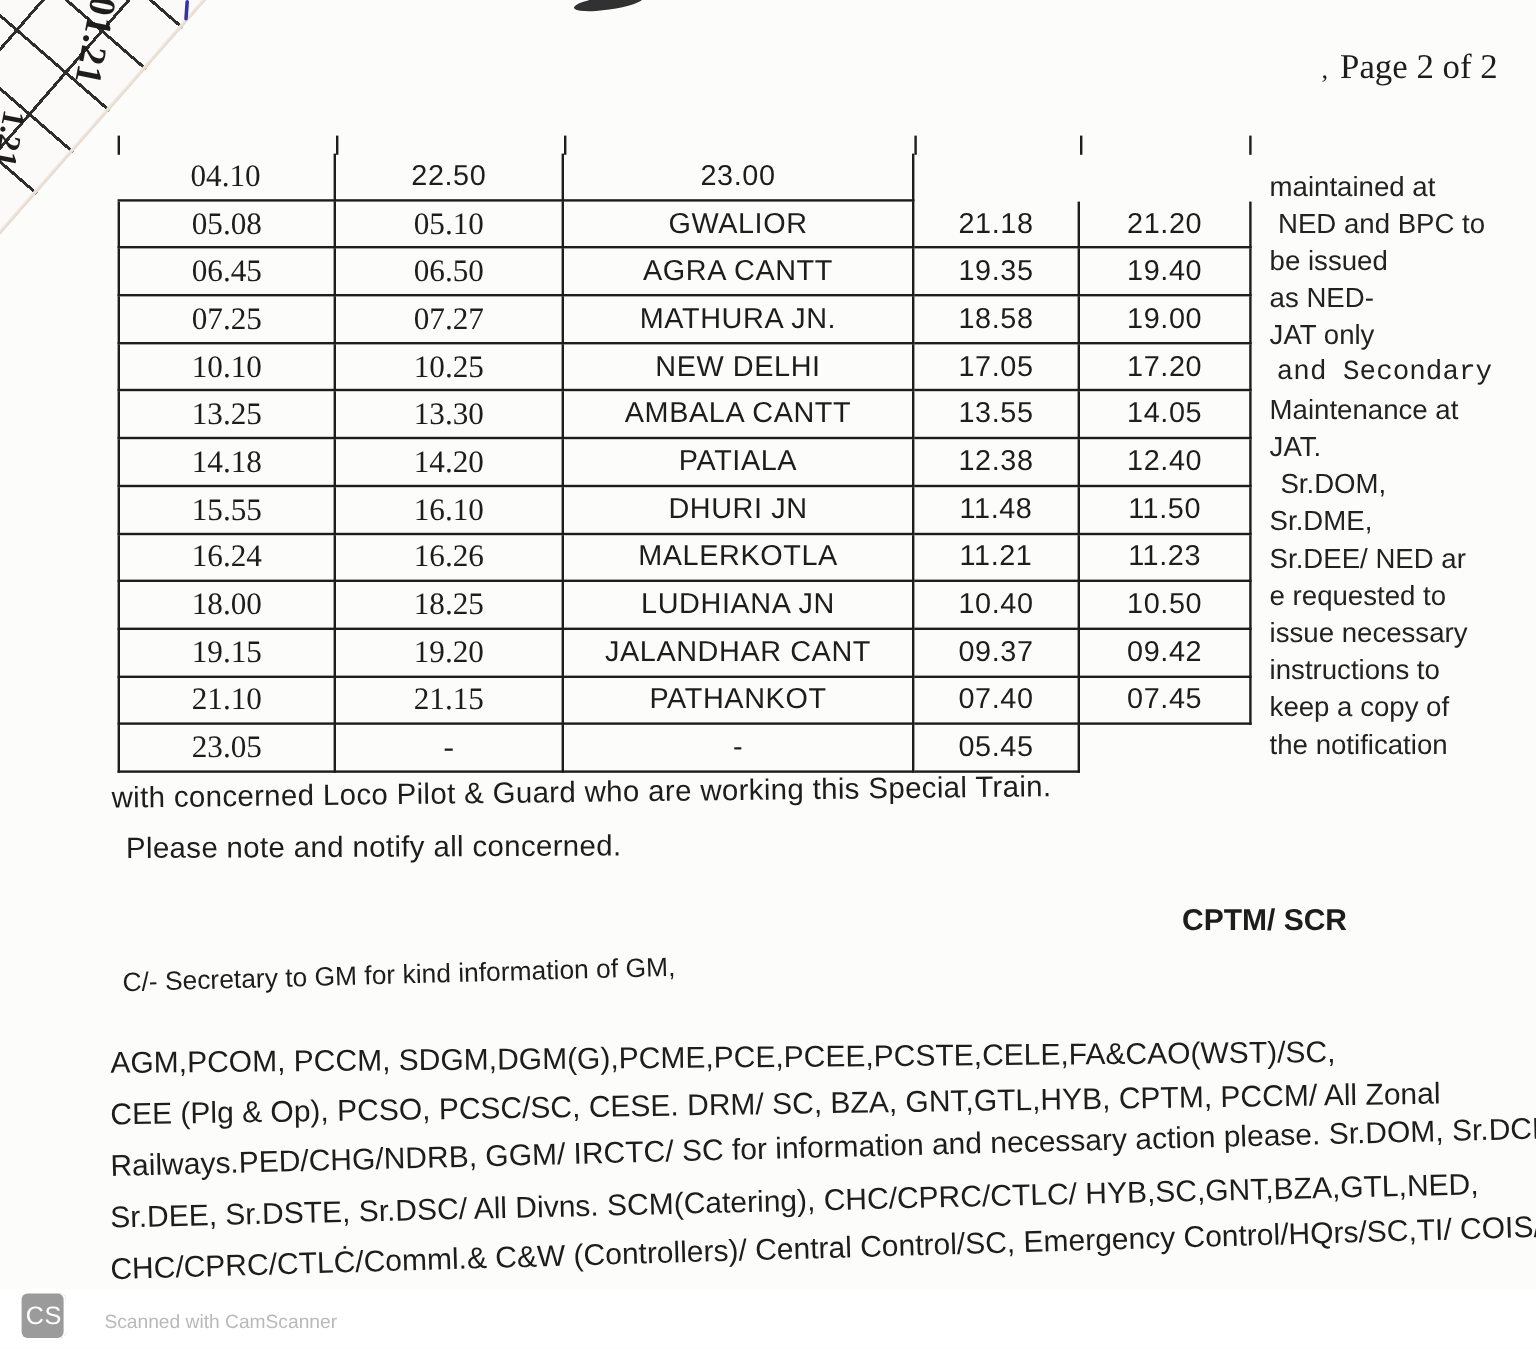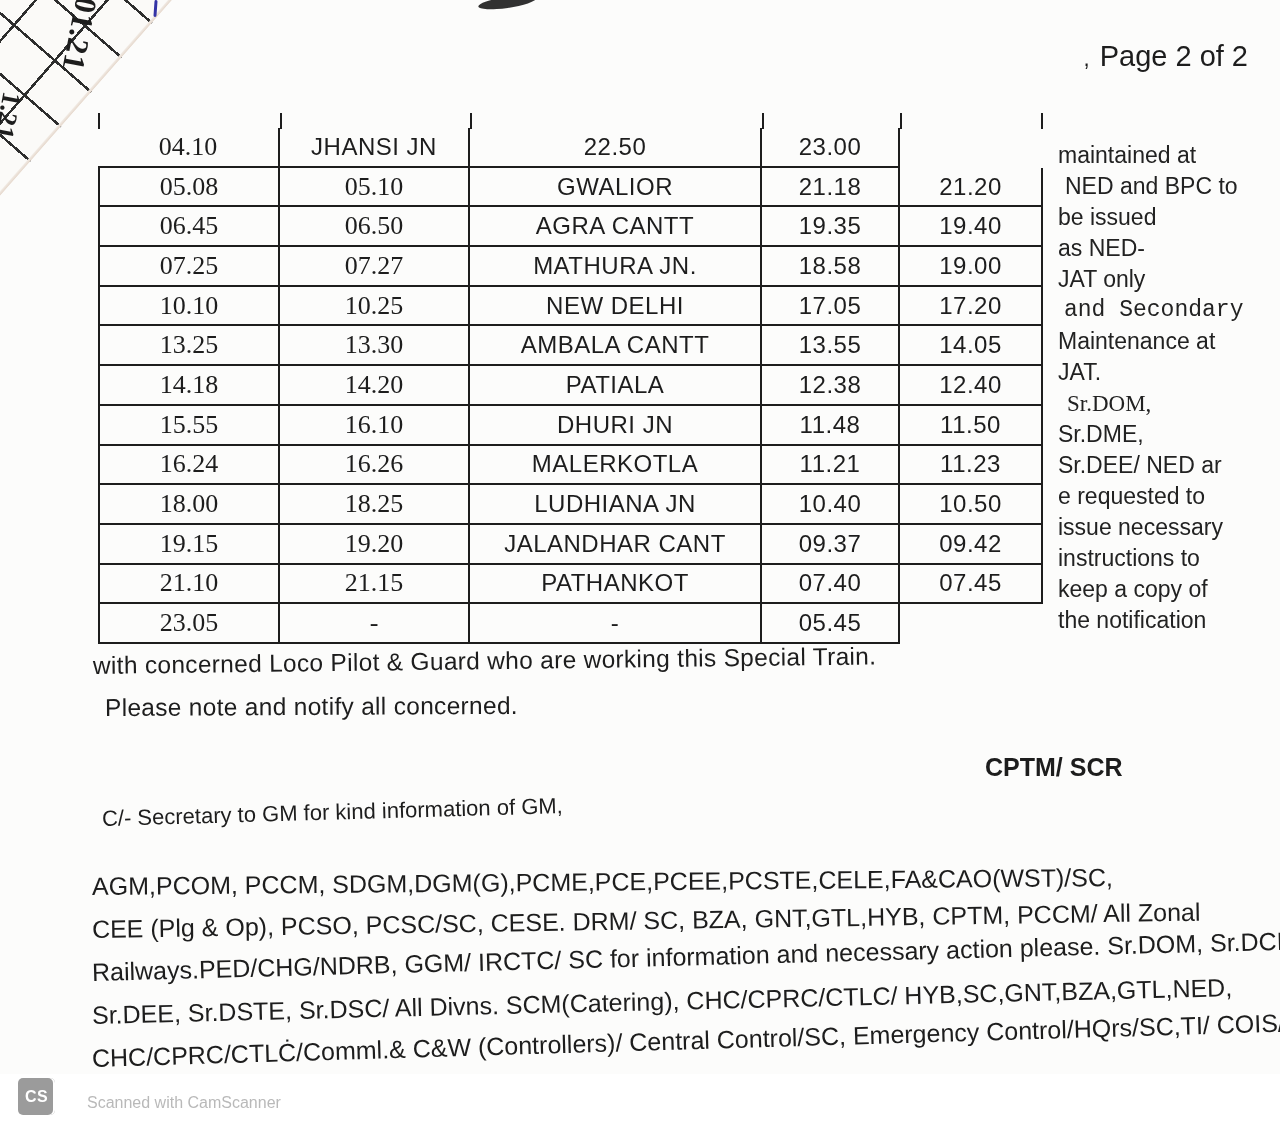--- a/index.html
+++ b/index.html
@@ -52,21 +52,21 @@
     position:absolute;left:154px;top:0;width:3px;height:17px;
     background:var(--pen);transform:rotate(4deg);border-radius:2px;
   }
   .smudge{
     position:absolute;left:478px;top:-3px;width:58px;height:11px;
     background:#151515;border-radius:50%;transform:rotate(-8deg);opacity:.88;
   }
 
   .page-indicator{
     position:absolute;right:32px;top:40px;
-    font-family:Liberation Sans, sans-serif;font-size:29px;
+    font-family:Liberation Serif, serif;font-size:29px;
     white-space:nowrap;
     margin-left:17px;
   }
   .page-indicator .stray{font-size:22px;margin-right:10px;}
 
   
   .timetable{position:absolute;left:98px;top:128px;width:945px;}
   .tick{position:absolute;width:2px;height:16px;top:-15px;background:var(--ink);}
   .trow{
     display:grid;
@@ -84,21 +84,21 @@
   .cell.sans{font-size:24px;letter-spacing:.5px;}
 
   
   .margin-note{
     position:absolute;left:1058px;top:140px;width:218px;
     font-size:23px;line-height:31px;color:#222;
   }
   .mline{white-space:nowrap;}
   .mline:nth-child(2){padding-left:7px;}
   .mline:nth-child(6){padding-left:6px;font-family:Liberation Mono, monospace;}
-  .mline:nth-child(9){padding-left:9px;font-family:Liberation Serif, serif;}
+  .mline:nth-child(9){padding-left:9px;}
 
   .body-line-1{
     position:absolute;left:93px;top:652px;font-size:24.5px;letter-spacing:.3px;
     transform:rotate(-0.7deg);transform-origin:left center;white-space:nowrap;
   }
   .body-line-2{
     position:absolute;left:105px;top:694px;font-size:24.5px;letter-spacing:.3px;
     transform:rotate(-0.3deg);transform-origin:left center;white-space:nowrap;
   }
   .signature{
@@ -120,21 +120,21 @@
   .dline:nth-child(5){transform:rotate(-1.7deg);}
 
   
   .footer{
     position:absolute;left:0;bottom:0;width:100%;height:50px;background:#fff;
   }
   .cs-badge{
     position:absolute;left:18px;top:4px;width:37px;height:37px;
     background:var(--badge-gray);border-radius:5px;
     display:flex;align-items:center;justify-content:center;
-    color:#fff;font-weight:bold;font-size:16px;letter-spacing:.5px;
+    color:#fff;font-weight:normal;font-size:21px;letter-spacing:.5px;
     box-shadow:inset -2px 0 0 #fff;
   }
   .footer-text{
     position:absolute;left:64px;top:20px;font-size:16px;color:var(--footer-gray);
     white-space:nowrap;
     margin-left:23px;
   }
 </style>
 </head>
 <body>
@@ -153,21 +153,20 @@
 <div class="timetable">
   <div class="tick" style="left:0"></div>
   <div class="tick" style="left:182px"></div>
   <div class="tick" style="left:372px"></div>
   <div class="tick" style="left:664px"></div>
   <div class="tick" style="left:802px"></div>
   <div class="tick" style="left:943px"></div>
   <div>
       <div class="trow">
     <div class="cell c1 time-serif">04.10</div>
-    <div class="cell c2 sans">JHANSI JN</div>
     <div class="cell c3 sans">22.50</div>
     <div class="cell c4 sans">23.00</div>
   </div>
       <div class="trow">
     <div class="cell c0 time-serif">05.08</div>
     <div class="cell c1 time-serif">05.10</div>
     <div class="cell c2 sans">GWALIOR</div>
     <div class="cell c3 sans">21.18</div>
     <div class="cell c4 sans">21.20</div>
   </div>

